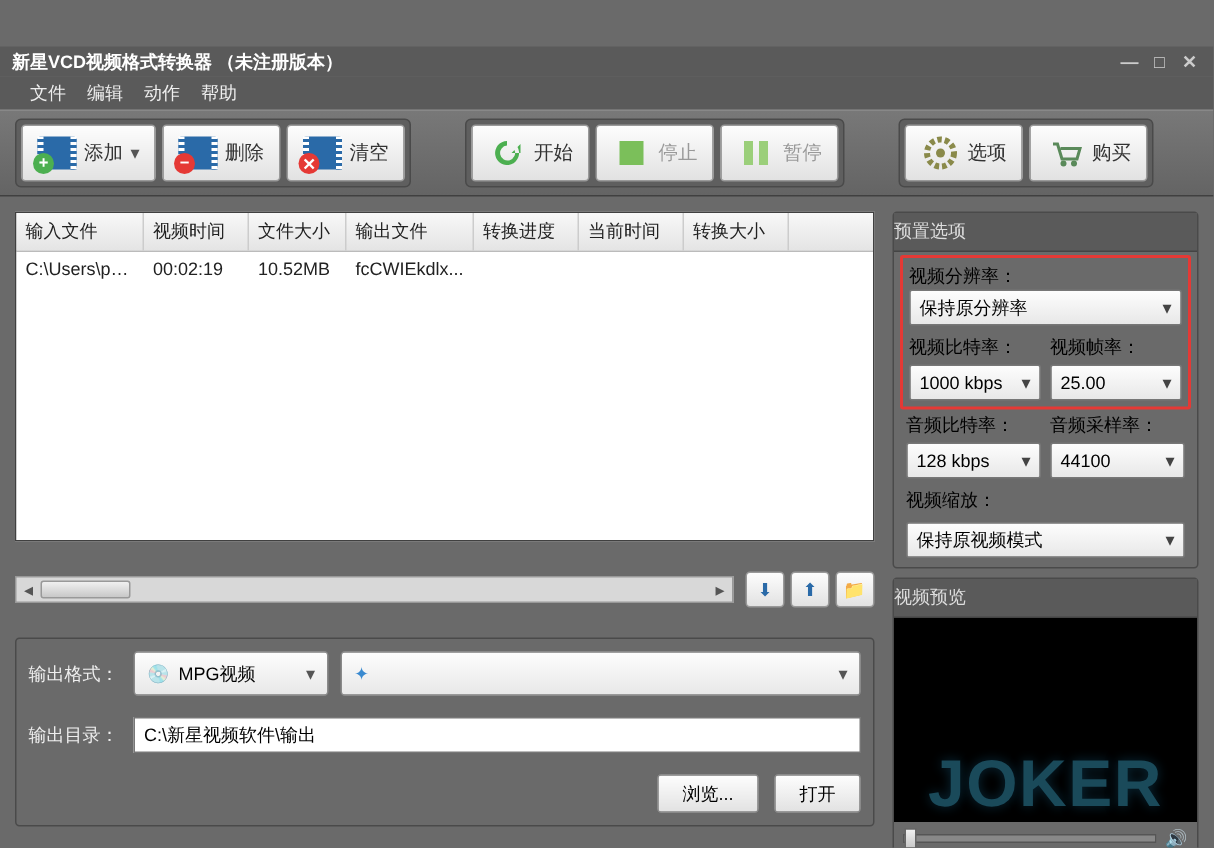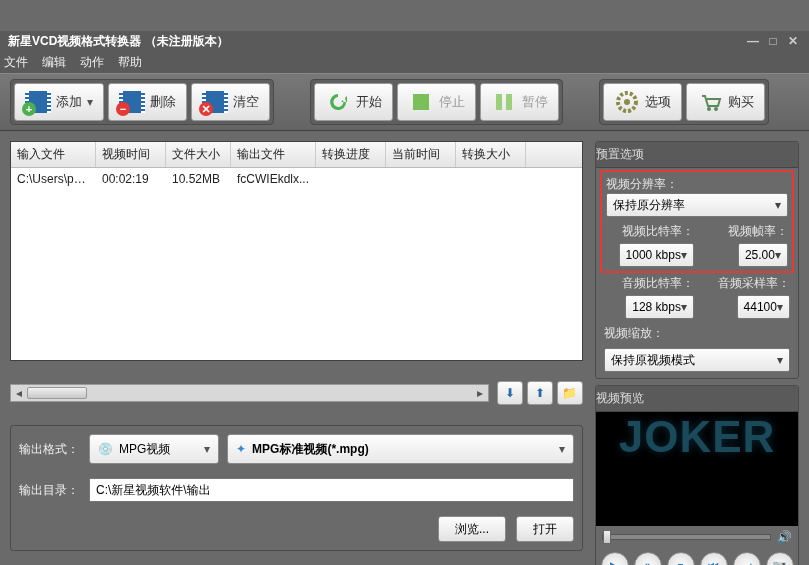--- a/index.html
+++ b/index.html
@@ -2,21 +2,21 @@
 <html><head>
 <meta charset="utf-8">
 <style>
 * { margin: 0; padding: 0; box-sizing: border-box; font-family: "Microsoft YaHei", SimSun, sans-serif; font-size: 12px; }
 body { background: #6a6a6a; width: 809px; height: 565px; overflow: hidden; }
 
 .titlebar { background: #5a5a5a; height: 20px; display: flex; align-items: center; padding: 0 8px; color: #fff; font-weight: bold; margin-top: 31px; }
 .titlebar-spacer { flex: 1; }
 .titlebar-btn { width: 16px; height: 14px; margin-left: 4px; display: flex; align-items: center; justify-content: center; cursor: pointer; color: #ccc; }
 
-.menubar { background: #5a5a5a; height: 22px; display: flex; align-items: center; padding: 0 4px; gap: 14px; color: #eee; }
+.menubar { background: #5a5a5a; height: 22px; display: flex; align-items: center; padding: 0 20px; gap: 14px; color: #eee; }
 .menubar span { cursor: pointer; }
 
 .toolbar { background: linear-gradient(#787878, #646464); height: 58px; border-top: 1px solid #888; border-bottom: 1px solid #404040; display: flex; align-items: center; padding: 0 10px; gap: 8px; }
 .tool-group { display: flex; gap: 4px; background: #5f5f5f; border: 1px solid #4a4a4a; border-radius: 4px; padding: 3px; }
 .tool-btn { display: flex; align-items: center; gap: 5px; background: linear-gradient(#fdfdfd, #e2e2e2); border: 1px solid #9a9a9a; border-radius: 3px; padding: 5px 10px; cursor: pointer; height: 38px; }
 .tool-btn .ico { width: 26px; height: 26px; display: flex; align-items: center; justify-content: center; }
 .tool-btn span.lbl { color: #333; font-size: 13px; }
 .toolbar-gap { width: 20px; }
 
 .film { width: 26px; height: 22px; background: #2a6aa8; border-radius: 2px; position: relative; }
@@ -51,27 +51,27 @@
 .row { display: flex; align-items: center; gap: 8px; }
 .row-label { color: #eee; width: 62px; }
 .combo { flex: 1; height: 30px; background: linear-gradient(#fdfdfd,#e8e8e8); border: 1px solid #8a8a8a; border-radius: 3px; display: flex; align-items: center; padding: 0 8px; gap: 6px; cursor: pointer; }
 .combo .chev { margin-left: auto; color: #555; }
 .text-input { flex: 1; height: 24px; background: #fff; border: 1px solid #777; padding: 0 6px; }
 .btn { height: 26px; padding: 0 16px; background: linear-gradient(#fdfdfd,#e2e2e2); border: 1px solid #8a8a8a; border-radius: 3px; cursor: pointer; }
 
 .section-title { text-align: left; color: #ddd; padding: 4px 0; background: #5a5a5a; border-bottom: 1px solid #444; }
 .preset-body { padding: 6px 8px; display: flex; flex-direction: column; gap: 6px; }
 .preset-row { display: flex; gap: 6px; }
-.preset-col { flex: 1; display: flex; flex-direction: column; gap: 3px; align-items: flex-end; }
-.plabel { color: #e5e5e5; font-size: 12px; }
+.preset-col { flex: 1; display: flex; flex-direction: column; gap: 3px; }
+.plabel { color: #000000; font-size: 12px; }
 .select { height: 24px; background: linear-gradient(#fdfdfd,#e8e8e8); border: 1px solid #777; border-radius: 2px; display: flex; align-items: center; padding: 0 6px; cursor: pointer; }
 .select .chev { margin-left: auto; color: #444; }
 .highlight-box { border: 2px solid #e53935; padding: 4px; margin: -4px; border-radius: 2px; }
 
-.preview { height: 114px; background: #000; display: flex; align-items: flex-start; justify-content: center; position: relative; overflow: hidden; }
+.preview { height: 136px; background: #000; display: flex; align-items: flex-end; justify-content: center; position: relative; overflow: hidden; }
 .joker-text { font-family: Impact, sans-serif; font-size: 44px; letter-spacing: 1px; color: #1a4a5a; text-shadow: 0 0 8px #0a2a3a; font-weight: bold; }
 .slider-row { display: flex; align-items: center; padding: 4px 6px; gap: 6px; }
 .slider-track { flex: 1; height: 6px; background: #888; border: 1px solid #555; position: relative; }
 .slider-thumb { position: absolute; left: 0; top: -5px; width: 8px; height: 14px; background: linear-gradient(#f0f0f0,#c8c8c8); border: 1px solid #666; }
 
 .play-controls { display: flex; gap: 5px; justify-content: center; padding: 4px 0; }
 .play-btn { width: 28px; height: 28px; border-radius: 50%; background: radial-gradient(#fdfdfd,#d8d8d8); border: 1px solid #8a8a8a; display: flex; align-items: center; justify-content: center; cursor: pointer; color: #2a7ab8; font-size: 12px; }
 
 svg { display: block; }
 </style>
@@ -221,21 +221,20 @@
     <div class="panel output-panel">
       <div class="row">
         <div class="row-label">输出格式：</div>
         <div class="combo" style="flex:0 0 130px">
           <span>💿</span>
           <span>MPG视频</span>
           <span class="chev">▾</span>
         </div>
         <div class="combo">
           <span style="color:#3a8ad0">✦</span>
-          <b>MPG标准视频(*.mpg)</b>
           <span class="chev">▾</span>
         </div>
       </div>
       <div class="row">
         <div class="row-label">输出目录：</div>
         <input class="text-input" value="C:\新星视频软件\输出" style="">
       </div>
       <div class="row" style="justify-content:flex-end; gap:10px;">
         <button class="btn">浏览...</button>
         <button class="btn">打开</button>

